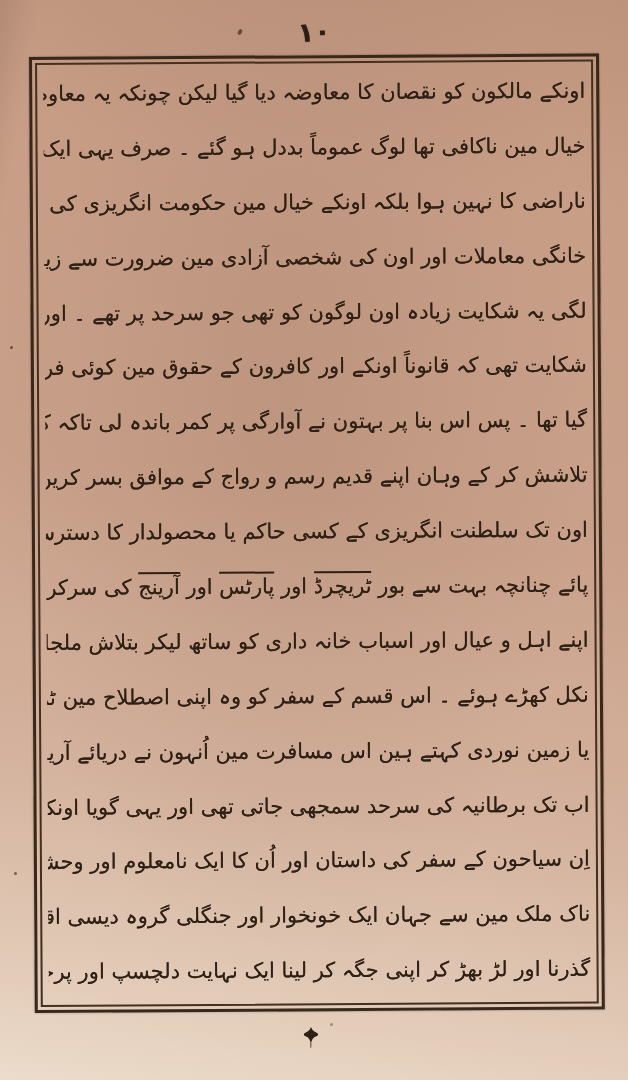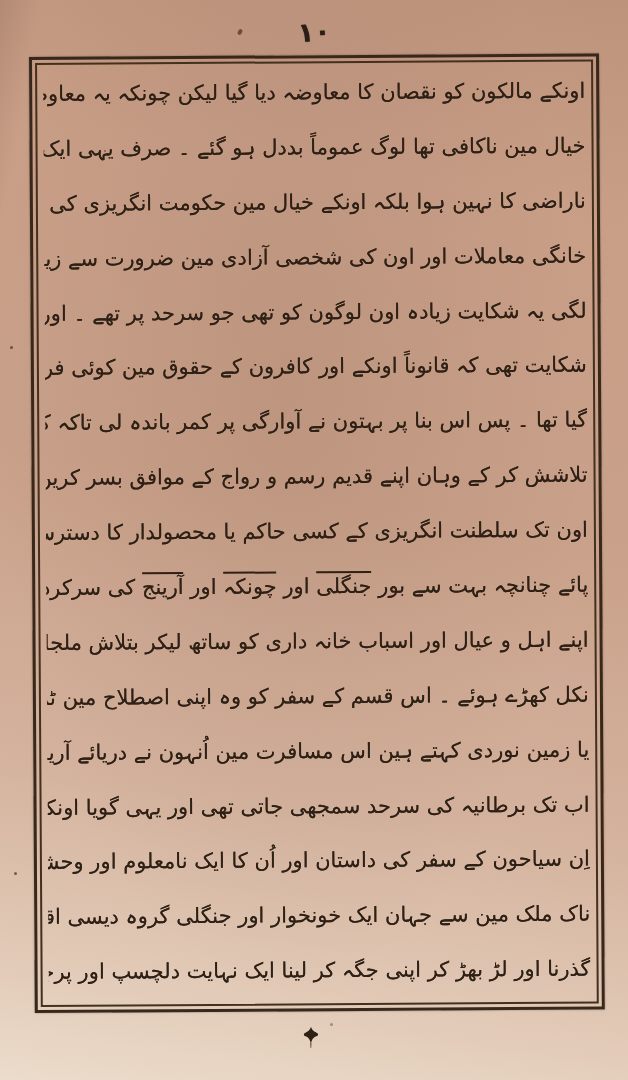--- a/index.html
+++ b/index.html
@@ -111,21 +111,21 @@
         <div class="line">خیال مین ناکافی تھا لوگ عموماً بددل ہو گئے ۔ صرف یہی ایک باعث انکی</div>
         <div class="line">ناراضی کا نہین ہوا بلکہ اونکے خیال مین حکومت انگریزی کی مداخلت اونکی</div>
         <div class="line">خانگی معاملات اور اون کی شخصی آزادی مین ضرورت سے زیادہ معلوم ہونے</div>
         <div class="line">لگی یہ شکایت زیادہ اون لوگون کو تھی جو سرحد پر تھے ۔ اور سب پر مافوق یہ</div>
         <div class="line">شکایت تھی کہ قانوناً اونکے اور کافرون کے حقوق مین کوئی فرق نہین رکھا</div>
         <div class="line">گیا تھا ۔ پس اس بنا پر بہتون نے آوارگی پر کمر باندہ لی تاکہ کوئی مقام جدید</div>
         <div class="line">تلاشش کر کے وہان اپنے قدیم رسم و رواج کے موافق بسر کرین ۔ اور</div>
         <div class="line">اون تک سلطنت انگریزی کے کسی حاکم یا محصولدار کا دسترس نہونے</div>
 
         <div class="line">
-          <span>پائے چنانچہ بہت سے بور </span><span class="overline">جنگلی</span><span> اور </span><span class="overline">چونکہ</span><span> اور </span><span class="overline">آرینج</span><span> کی سرکردگی مین</span>
+          <span>پائے چنانچہ بہت سے بور </span><span class="overline">ٹریچرڈ</span><span> اور </span><span class="overline">پارٹس</span><span> اور </span><span class="overline">آرینج</span><span> کی سرکردگی مین</span>
         </div>
 
         <div class="line">اپنے اہل و عیال اور اسباب خانہ داری کو ساتھ لیکر بتلاش ملجا و ماوا</div>
         <div class="line">نکل کھڑے ہوئے ۔ اس قسم کے سفر کو وہ اپنی اصطلاح مین ٹرکنگ</div>
         <div class="line">یا زمین نوردی کہتے ہین اس مسافرت مین اُنہون نے دریائے آرینج کو عبور کیا جو</div>
         <div class="line">اب تک برطانیہ کی سرحد سمجھی جاتی تھی اور یہی گویا اونکے مصائب کی ابتدا تھی ۔</div>
         <div class="line">اِن سیاحون کے سفر کی داستان اور اُن کا ایک نامعلوم اور وحشت</div>
         <div class="line">ناک ملک مین سے جہان ایک خونخوار اور جنگلی گروہ دیسی اقوام کا آباد ہو رہا تھا</div>
         <div class="line">گذرنا اور لڑ بھڑ کر اپنی جگہ کر لینا ایک نہایت دلچسپ اور پرجوش افسانہ ہے</div>
 

